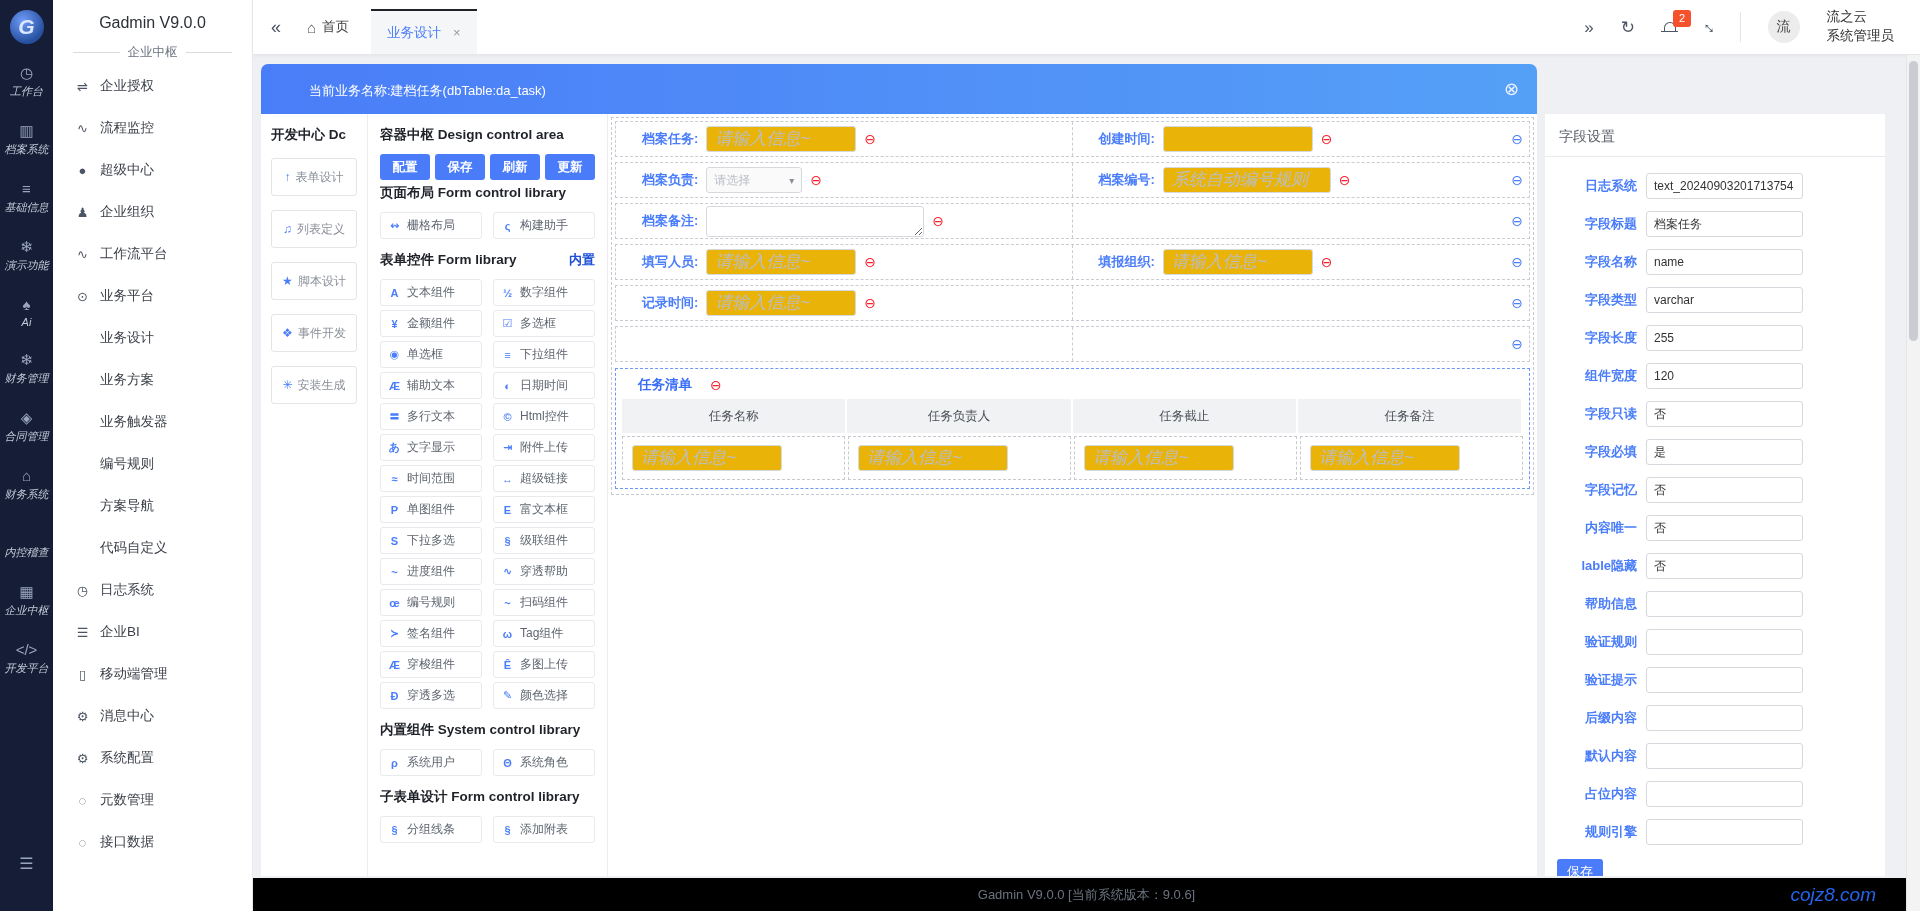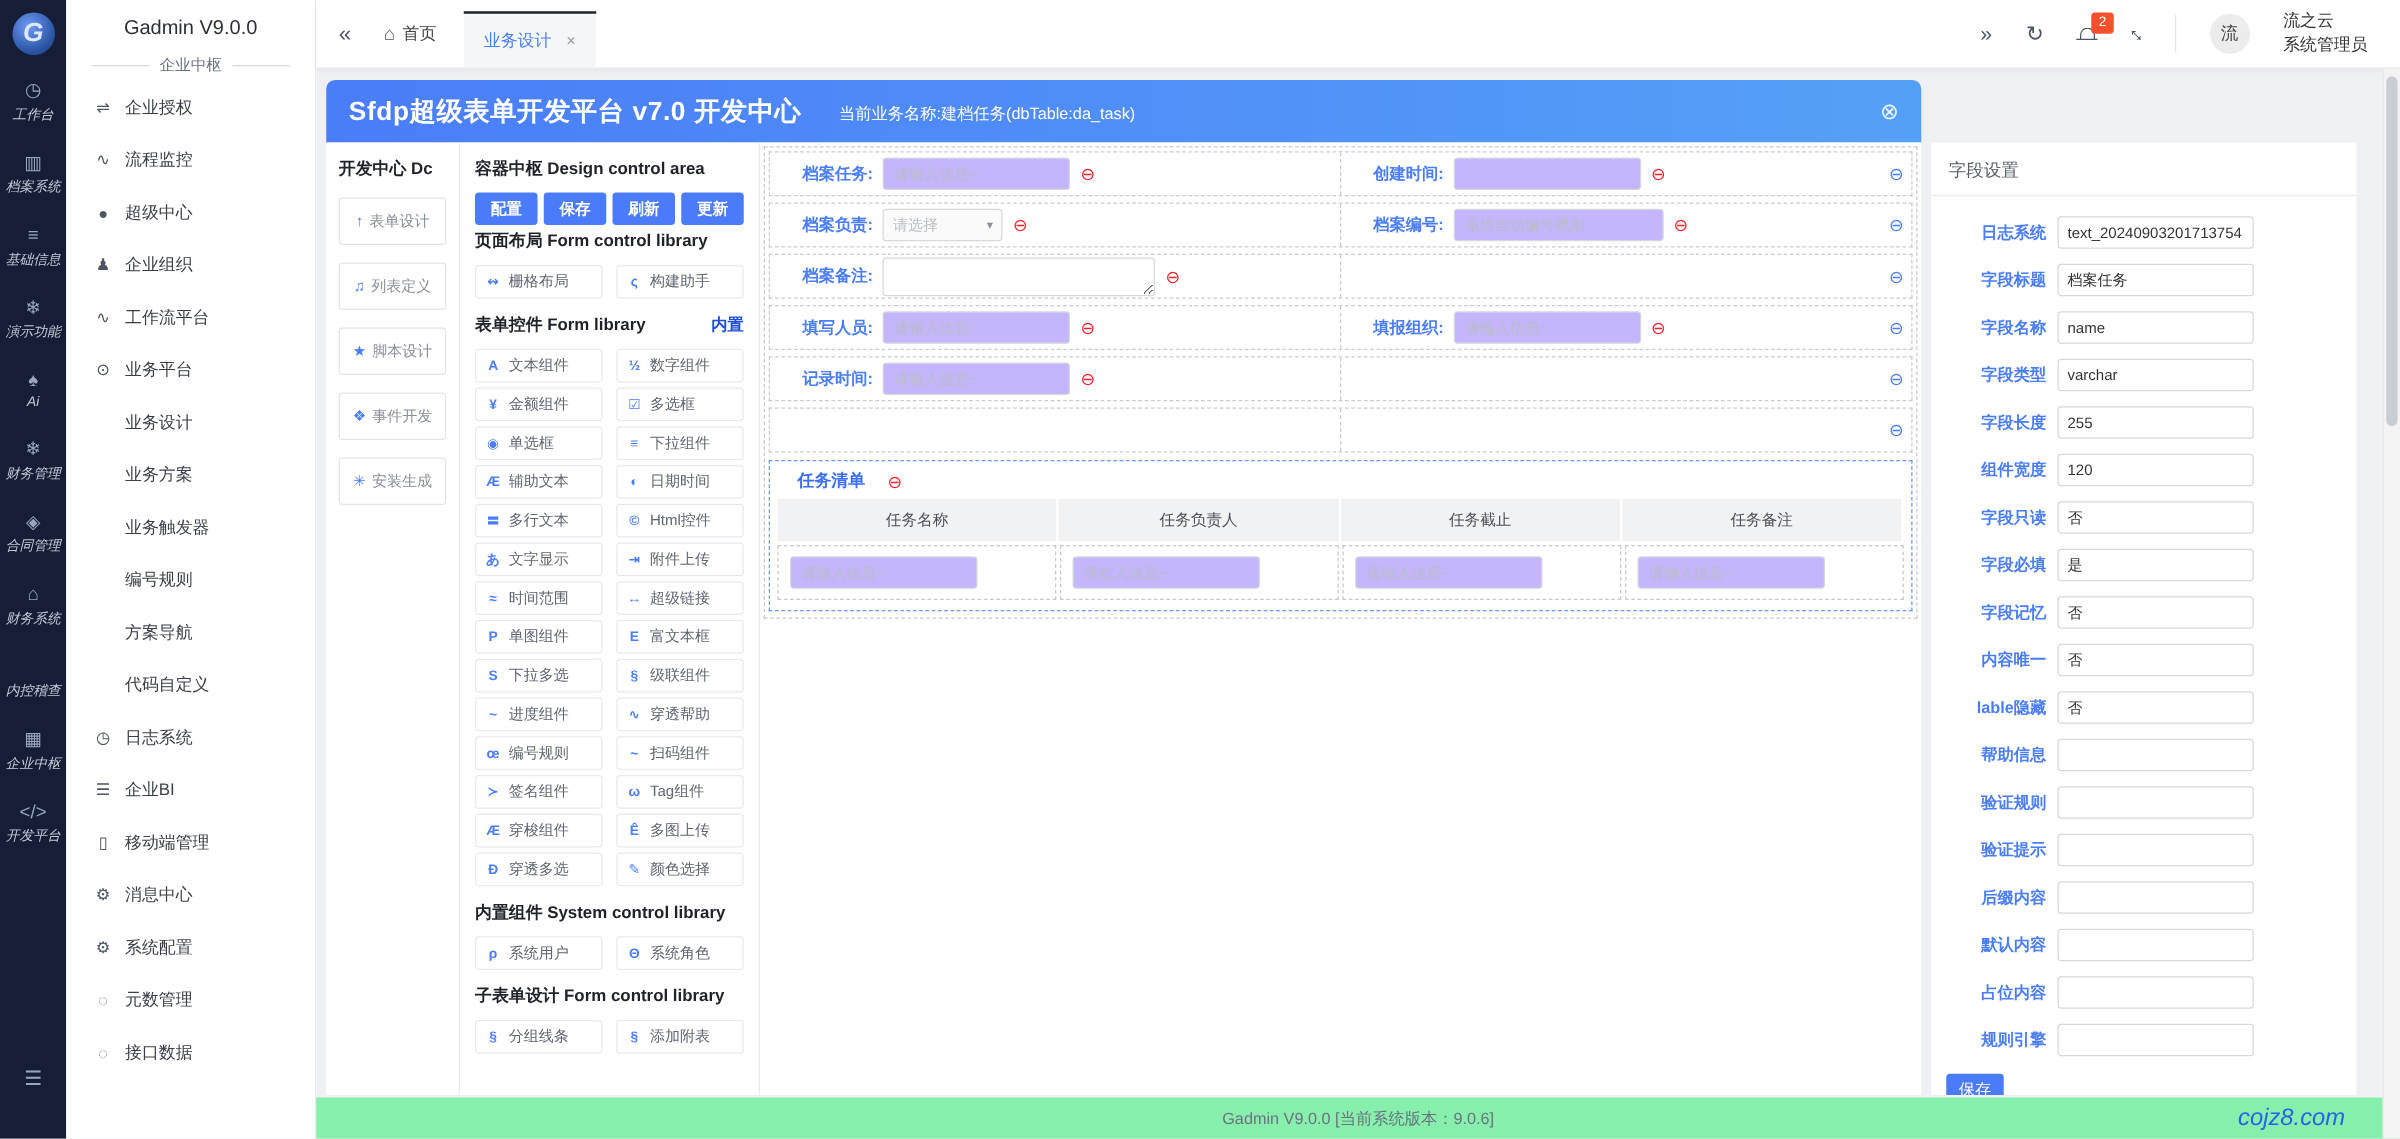--- a/index.html
+++ b/index.html
@@ -81,22 +81,22 @@
     padding:0 7px;font-size:12px;color:#5f6670;gap:6px;background:#fff;cursor:pointer;white-space:nowrap;}
   .cic{color:#4a7dfa;font-size:11px;font-weight:bold;min-width:13px;text-align:center;}
 
   
   .form-area{flex:1;padding:3px;}
   .outer{border:1px dashed #c6c9cf;padding:3px;height:378px;}
   .frow{height:36px;border:1px dashed #c9ccd3;margin-bottom:5px;display:flex;position:relative;background:#fff;}
   .fcell{width:50%;display:flex;align-items:center;}
   .fcell.l{border-right:1px dashed #c9ccd3;}
   .flabel{color:#4a7dfa;font-weight:bold;font-size:13px;margin:0 8px 0 26px;white-space:nowrap;}
-  .finput{width:150px;height:26px;border:1px solid #d5d8dd;border-radius:3px;font-size:12px;
-    padding:0 8px;color:#333;background:#c4b5fd;}
+  .finput{width:150px;height:26px;border:1px solid #d5d8dd;border-radius:3px;font-size:17px;
+    padding:0 8px;color:#333;background:#eab308;font-style:italic;}
   input::placeholder,textarea::placeholder{color:#b9bec7;}
   .fselect{width:96px;height:26px;border:1px solid #d5d8dd;border-radius:3px;display:flex;align-items:center;
     justify-content:space-between;color:#b9bec7;padding:0 7px;font-size:12px;background:#fafafa;cursor:pointer;}
   .fselect .chev{color:#8a8f98;font-size:10px;}
   .ftext{width:218px;height:31px;border:1px solid #d5d8dd;border-radius:3px;font-size:12px;
     padding:3px 8px;color:#333;margin-top:0;}
   .del{color:#f5222d;font-size:14px;margin-left:8px;cursor:pointer;line-height:1;}
   .rowdel{position:absolute;right:6px;top:50%;transform:translateY(-50%);color:#4a7dfa;font-size:14px;cursor:pointer;line-height:1;}
 
   .sub-box{border:1px dashed #6b97f8;margin-top:6px;padding:4px 6px 8px;background:#fff;}
@@ -114,21 +114,21 @@
   .set-title{font-size:14px;color:#5a6068;padding:6px 14px 10px;border-bottom:1px solid #e8eaee;margin-bottom:10px;}
   .srow{display:flex;align-items:center;height:38px;padding-left:10px;}
   .slabel{width:82px;text-align:right;color:#4a7dfa;font-weight:bold;font-size:13px;flex:none;}
   .sinput{width:157px;height:26px;border:1px solid #d5d8dd;border-radius:3px;font-size:12px;
     padding:0 7px;color:#333;margin-left:9px;display:block;}
   .save-btn{margin:8px 0 0 12px;width:46px;height:26px;background:#4a7cfa;color:#fff;border:none;
     border-radius:3px;font-size:13px;cursor:pointer;}
 
   
   .footer{position:absolute;left:253px;top:878px;width:1667px;height:33px;display:flex;
-    align-items:center;justify-content:center;color:#6b7280;font-size:13px;background:#86efac;}
+    align-items:center;justify-content:center;color:#6b7280;font-size:13px;background:#000000;}
   .watermark{position:absolute;right:44px;bottom:5px;color:#2563eb;font-size:19px;font-style:italic;}
   .scroll{position:absolute;right:0;top:55px;width:14px;height:856px;background:#f3f3f3;border-left:1px solid #e6e6e6;}
   .thumb{position:absolute;top:6px;left:2px;width:9px;height:280px;background:#c9ccd2;border-radius:5px;}
 </style>
 </head>
 <body>
 
 <div class="iconbar">
   <div class="logo">G</div>
   <div>
@@ -334,21 +334,20 @@
     <span class="tb-div"></span>
     <span class="avatar">流</span>
     <div class="user-block">
       <div>流之云</div>
       <div>系统管理员</div>
     </div>
   </div>
 </div>
 
 <div class="blue-header">
-  <span class="bh-title">Sfdp超级表单开发平台 v7.0 开发中心</span>
   <span class="bh-sub">当前业务名称:建档任务(dbTable:da_task)</span>
   <span class="bh-close">⊗</span>
 </div>
 
 <div class="designer">
 
   <div class="dev-col">
     <div class="dev-title">开发中心 Dc</div>
     <div>
 

